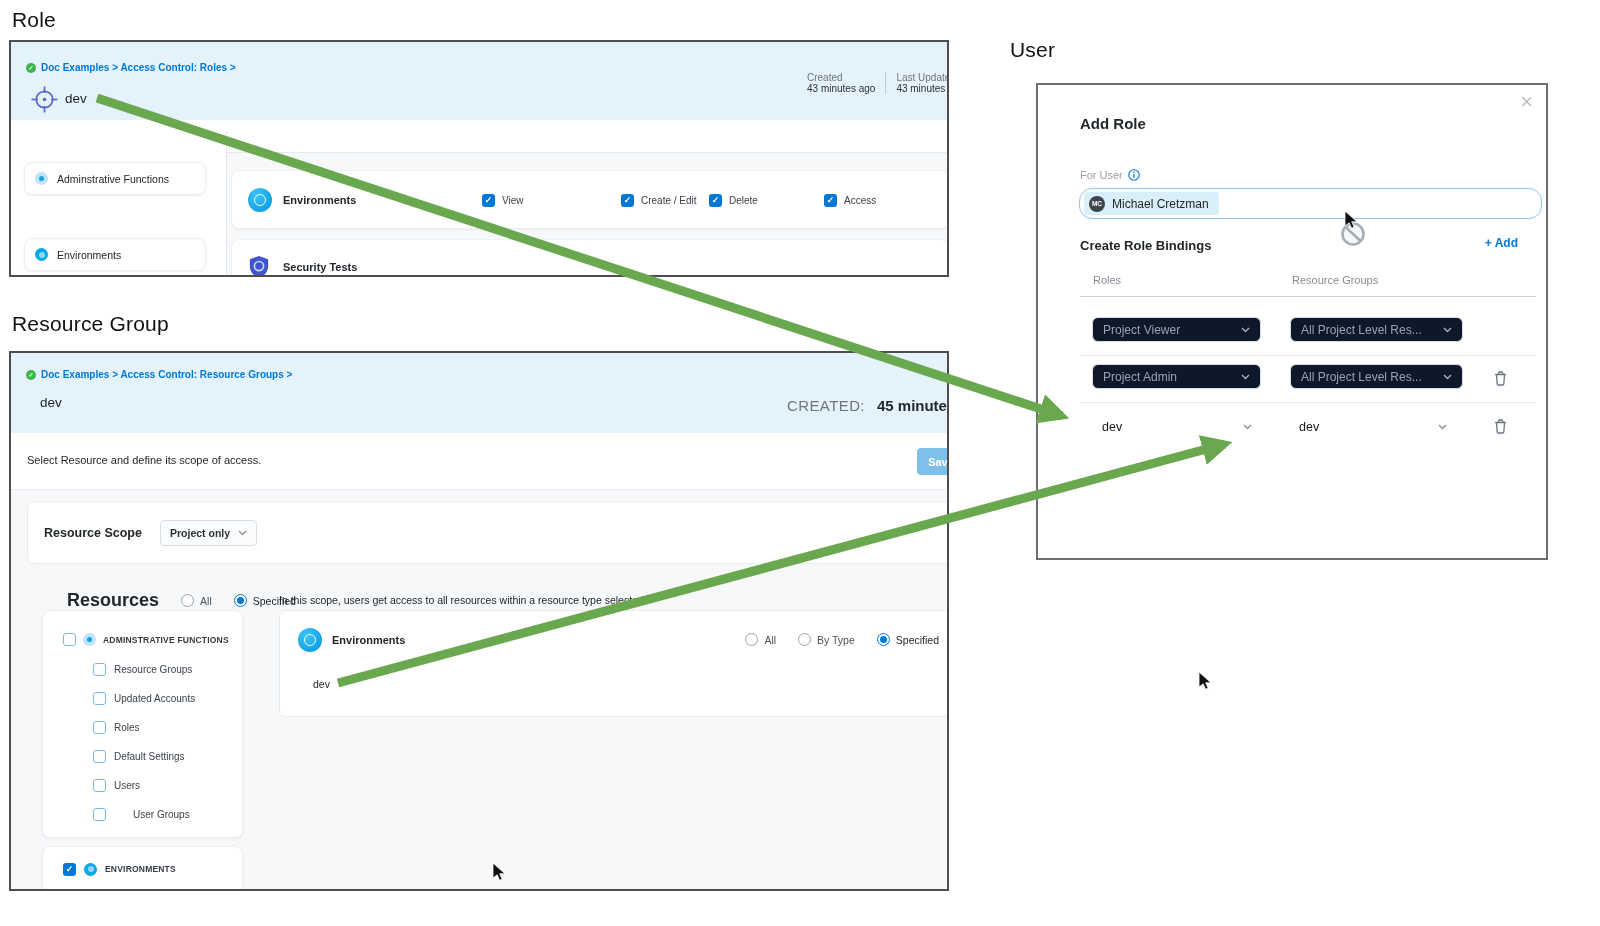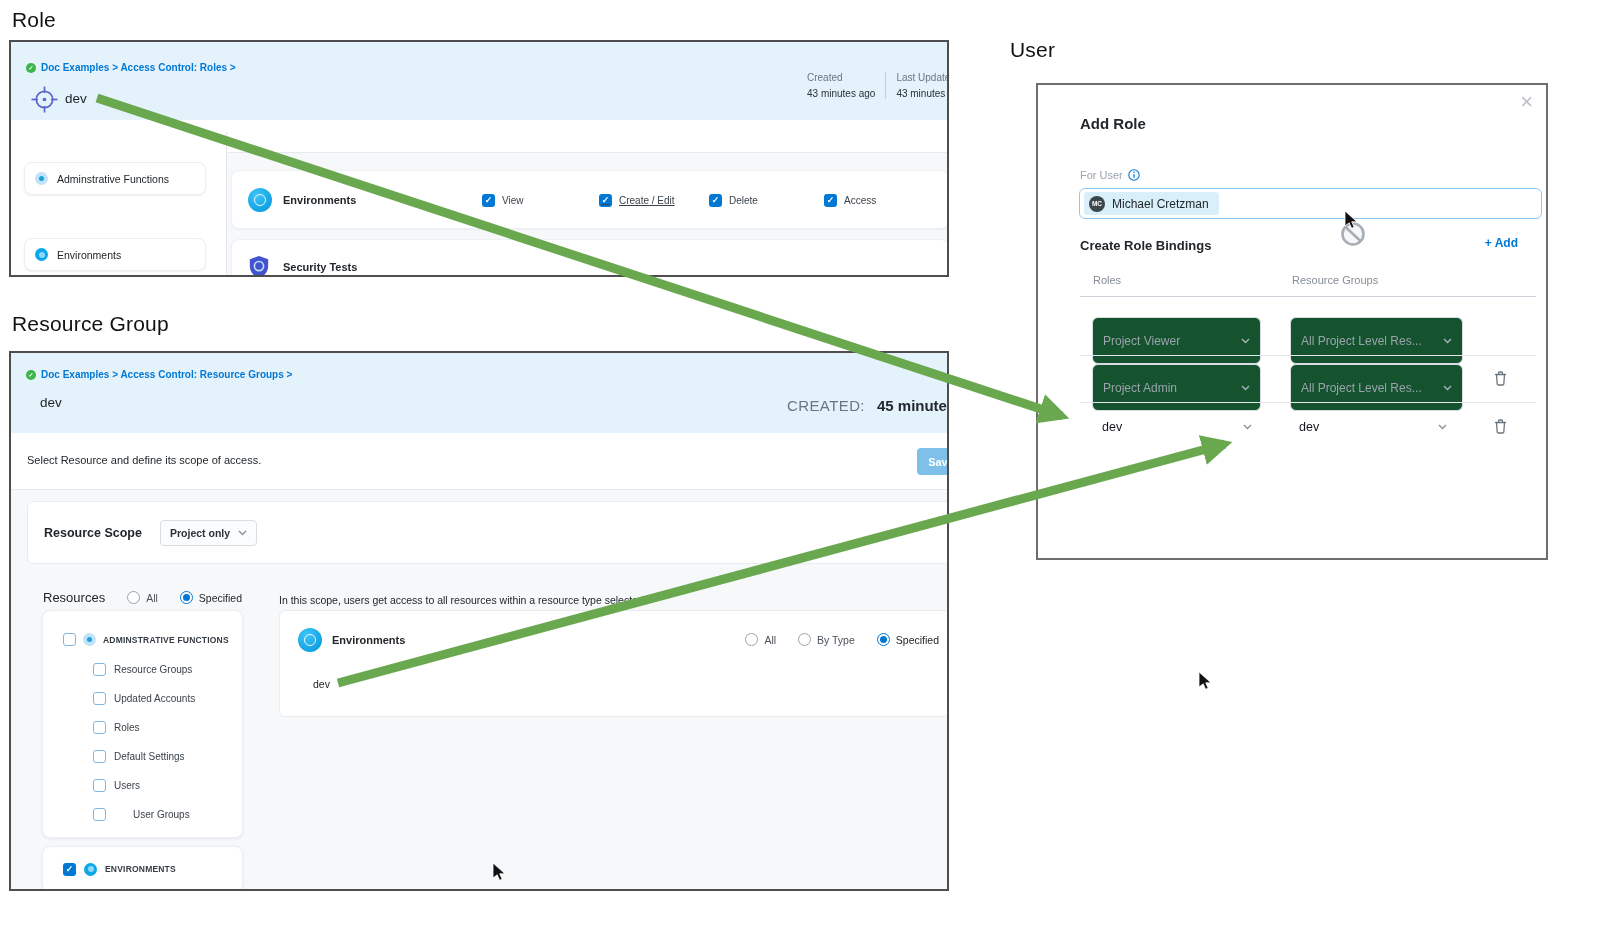--- a/index.html
+++ b/index.html
@@ -15,21 +15,21 @@
   .proj-dot { width:10px; height:10px; border-radius:50%; background:#3cb54a; display:inline-flex; align-items:center; justify-content:center; color:#fff; font-size:6px; }
   .proj-dot::after { content:"✓"; }
 
   
   #role-panel { left:9px; top:40px; width:940px; height:237px; }
   #role-panel .panel-header { height:78px; }
   .target-icon { position:absolute; left:18px; top:42px; }
   .role-title { position:absolute; left:54px; top:49px; font-size:13.5px; color:#1c2126; }
   .meta-block { position:absolute; top:30px; display:flex; font-size:10px; white-space:nowrap; }
   .meta-col { padding:0 10px; }
-  .meta-col .m-label { color:#6d7580; margin-bottom:5px; }
+  .meta-col .m-label { color:#6d7580; }
   .meta-col .m-value { color:#2b3138; }
   .meta-divider { width:1px; background:#c2cdd6; }
   .role-body { position:absolute; left:0; right:0; top:90px; bottom:0; }
   .role-sidebar { position:absolute; left:0; top:0; bottom:0; width:216px; background:#fff; border-right:1px solid #e3e7eb; }
   .side-card { position:absolute; left:13px; width:182px; height:33px; background:#fff; border:1px solid #eceff2; border-radius:8px; box-shadow:0 1px 2px rgba(40,60,80,.08); display:flex; align-items:center; gap:9px; padding:0 10px; font-size:10.5px; color:#22272b; }
   .mini-ico { width:13px; height:13px; border-radius:50%; background:#bfe3f7; position:relative; flex:0 0 auto; }
   .mini-ico::after { content:""; position:absolute; inset:4px; border-radius:50%; background:#1a9fe0; }
   .mini-ico.solid { background:#0aa7e9; }
   .mini-ico.solid::after { inset:3.5px; background:rgba(255,255,255,.55); }
   .role-main { position:absolute; left:216px; right:0; top:0; bottom:0; background:#f6f8fa; }
@@ -54,50 +54,50 @@
   .rg-meta .val { color:#23282d; font-weight:bold; }
   .rg-meta .sep { width:1px; height:14px; background:#b9c4cf; }
   .rg-strip { position:absolute; left:0; right:0; top:80px; height:57px; background:#fff; border-bottom:1px solid #e6e9ed; }
   .rg-strip-text { position:absolute; left:16px; top:21px; font-size:11px; color:#22272b; }
   .save-btn { position:absolute; left:906px; top:15px; width:48px; height:27px; background:#7fc0ea; border:none; border-radius:4px; color:#fff; font-size:11px; font-weight:bold; font-family:inherit; }
   .rg-body { position:absolute; left:0; right:0; top:137px; bottom:0; background:#f6f8fa; }
   .scope-card { position:absolute; left:16px; right:-3px; top:11px; height:63px; background:#fff; border:1px solid #e9ecef; border-radius:6px; display:flex; align-items:center; padding-left:16px; gap:18px; }
   .scope-label { font-size:12.5px; font-weight:bold; color:#22272b; }
   .dd { height:26px; border:1px solid #d9dde3; border-radius:4px; background:#fbfcfd; display:inline-flex; align-items:center; justify-content:space-between; padding:0 9px; gap:8px; font-size:10.5px; color:#2b3138; white-space:nowrap; }
   .resources-row { position:absolute; left:32px; top:100px; display:flex; align-items:center; gap:22px; }
-  .resources-label { font-size:13px; font-weight:normal; color:#22272b; }
+  .resources-label { font-size:18px; font-weight:bold; color:#22272b;margin-left:24px; }
   .radio-opt { display:inline-flex; align-items:center; gap:6px; font-size:10.5px; color:#4a525a; white-space:nowrap; }
   .radio { width:13px; height:13px; border-radius:50%; border:1.5px solid #9aa3ad; background:#fff; position:relative; flex:0 0 auto; }
   .radio.sel { border:1.5px solid #0278d5; }
   .radio.sel::after { content:""; position:absolute; inset:2px; border-radius:50%; background:#0278d5; }
   .tree-card { position:absolute; left:31px; top:120px; width:201px; height:228px; background:#fff; border:1px solid #edf0f3; border-radius:8px; box-shadow:0 1px 3px rgba(40,60,80,.08); }
   .tree-parent { position:absolute; left:20px; top:22px; display:flex; align-items:center; gap:7px; font-size:8.5px; font-weight:bold; letter-spacing:.2px; color:#343b42; white-space:nowrap; }
   .tree-child { position:absolute; left:50px; display:flex; align-items:center; gap:8px; font-size:10px; color:#3a424a; white-space:nowrap; }
   .env-card { position:absolute; left:31px; top:356px; width:201px; height:46px; background:#fff; border:1px solid #edf0f3; border-radius:8px; box-shadow:0 1px 3px rgba(40,60,80,.08); display:flex; align-items:center; gap:8px; padding-left:20px; font-size:8.5px; font-weight:bold; letter-spacing:.2px; color:#343b42; }
   .scope-note { position:absolute; left:268px; top:104px; font-size:10.5px; color:#22272b; white-space:nowrap; }
   .envscope-card { position:absolute; left:268px; right:-3px; top:120px; height:107px; background:#fff; border:1px solid #e9ecef; border-radius:6px; }
   .envscope-head { position:absolute; left:18px; top:17px; display:flex; align-items:center; gap:10px; }
   .envscope-radios { position:absolute; right:10px; top:22px; display:flex; align-items:center; gap:22px; }
   .envscope-dev { position:absolute; left:33px; top:67px; font-size:10.5px; color:#22272b; }
 
   
   #user-dialog { position:absolute; left:1036px; top:83px; width:512px; height:477px; background:#fff; border:2px solid #6e6e6e; }
   .close-x { position:absolute; right:13px; top:6px; font-size:22px; color:#b9bec8; line-height:1; }
   .dlg-title { position:absolute; left:42px; top:30px; font-size:15px; font-weight:bold; color:#22272b; }
   .for-user { position:absolute; left:42px; top:84px; display:flex; align-items:center; gap:5px; font-size:11px; color:#9aa3ad; }
-  .user-input { position:absolute; left:41px; top:103px; width:463px; height:31px; border:1.5px solid #8cc9f1; border-radius:6px; background:#fff; display:flex; align-items:center; padding:0 4px; }
+  .user-input { position:absolute; left:41px; top:103px; width:463px; height:31px; border:1.5px solid #8cc9f1; border-radius:13px; background:#fff; display:flex; align-items:center; padding:0 4px; }
   .user-chip { display:inline-flex; align-items:center; gap:7px; background:#d9f0fa; border-radius:3px; height:23px; padding:0 10px 0 5px; font-size:12px; color:#22272b; }
   .avatar { width:16px; height:16px; border-radius:50%; background:#3d454d; color:#fff; font-size:6.5px; font-weight:bold; display:inline-flex; align-items:center; justify-content:center; }
   .assign-head { position:absolute; left:42px; top:153px; font-size:13px; font-weight:bold; color:#22272b; }
   .add-btn { position:absolute; right:28px; top:151px; font-size:12px; font-weight:bold; color:#0278d5; background:none; border:none; font-family:inherit; }
   .col-heads { position:absolute; left:55px; right:30px; top:189px; display:flex; font-size:11px; color:#858d96; }
   .col-heads .c2 { position:absolute; left:199px; }
   .tbl-divider { position:absolute; left:42px; right:10px; height:1px; background:#e3e7eb; }
   .tbl-divider.first { background:#ccd2d9; }
-  .bind-dd { position:absolute; width:169px; height:47px; border:1px solid #d9dde3; border-radius:6px; background:#14532d; display:flex; align-items:center; justify-content:space-between; padding:0 10px; font-size:12px; color:#9aa3ad; white-space:nowrap; overflow:hidden; }
+  .bind-dd { position:absolute; width:169px; height:25px; border:1px solid #d9dde3; border-radius:6px; background:#0f172a; display:flex; align-items:center; justify-content:space-between; padding:0 10px; font-size:12px; color:#9aa3ad; white-space:nowrap; overflow:hidden; }
   .bind-plain { position:absolute; font-size:12.5px; color:#15191d; white-space:nowrap; }
   .chev-abs { position:absolute; }
   .trash-btn { position:absolute; left:455px; background:none; border:none; }
 
   .cursor { position:absolute; z-index:60; }
   .arrows { position:absolute; left:0; top:0; width:1600px; height:926px; z-index:40; pointer-events:none; }
 </style>
 </head>
 <body>
 <div class="canvas">
@@ -149,21 +149,21 @@
         <div class="role-main-strip"></div>
         <div class="perm-card" style="top:38px; height:59px;">
           <div style="position:absolute; left:16px; top:17px; display:flex; align-items:center; gap:11px;">
             <span class="env-ico"></span>
             <span class="res-name">Environments</span>
           </div>
           <div class="cb-item" style="left:250px; top:23px;">
             <span class="cb"></span>
             <span>View</span>
           </div>
-          <div class="cb-item" style="left:367px; top:23px;text-decoration:underline;">
+          <div class="cb-item" style="left:389px; top:23px;">
             <span class="cb"></span>
             <span>Create / Edit</span>
           </div>
           <div class="cb-item" style="left:477px; top:23px;">
             <span class="cb"></span>
             <span>Delete</span>
           </div>
           <div class="cb-item" style="left:592px; top:23px;">
             <span class="cb"></span>
             <span>Access</span>

